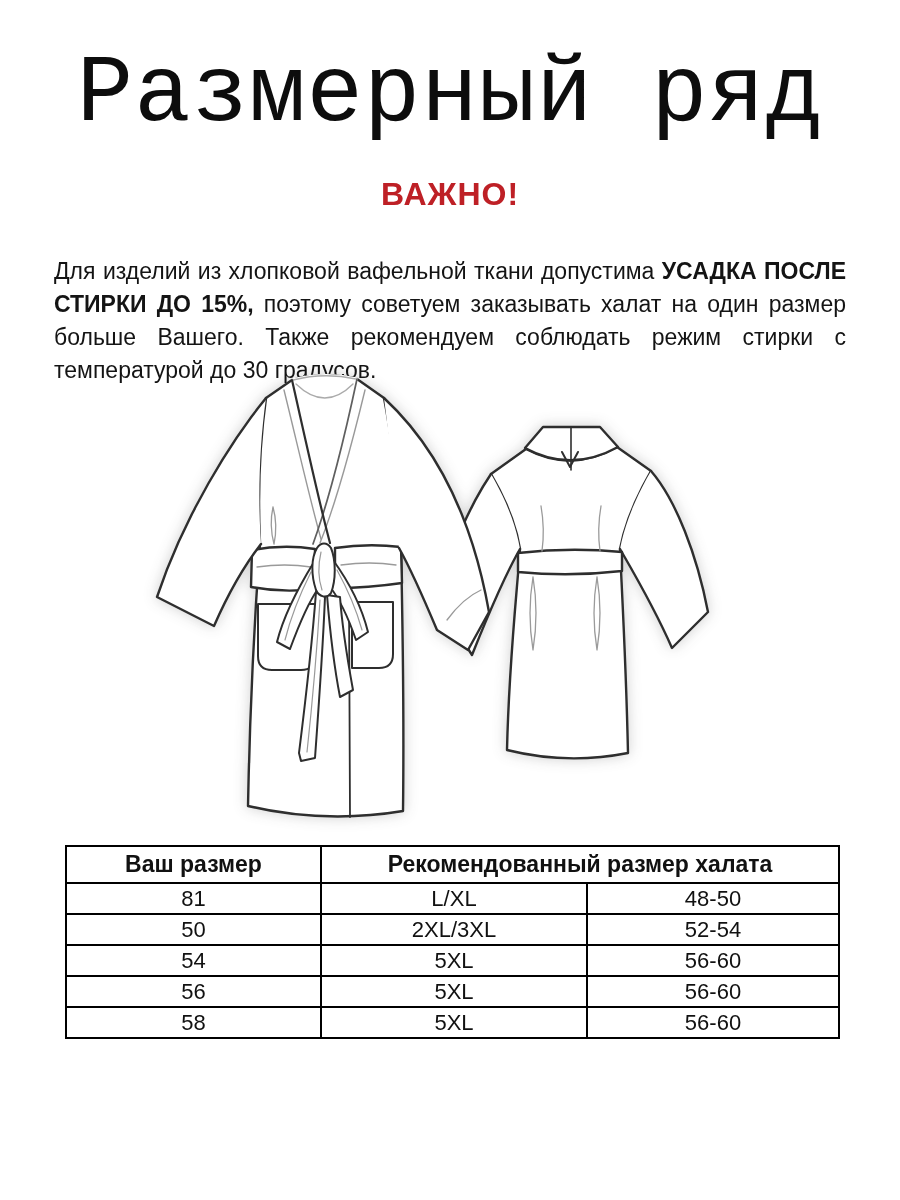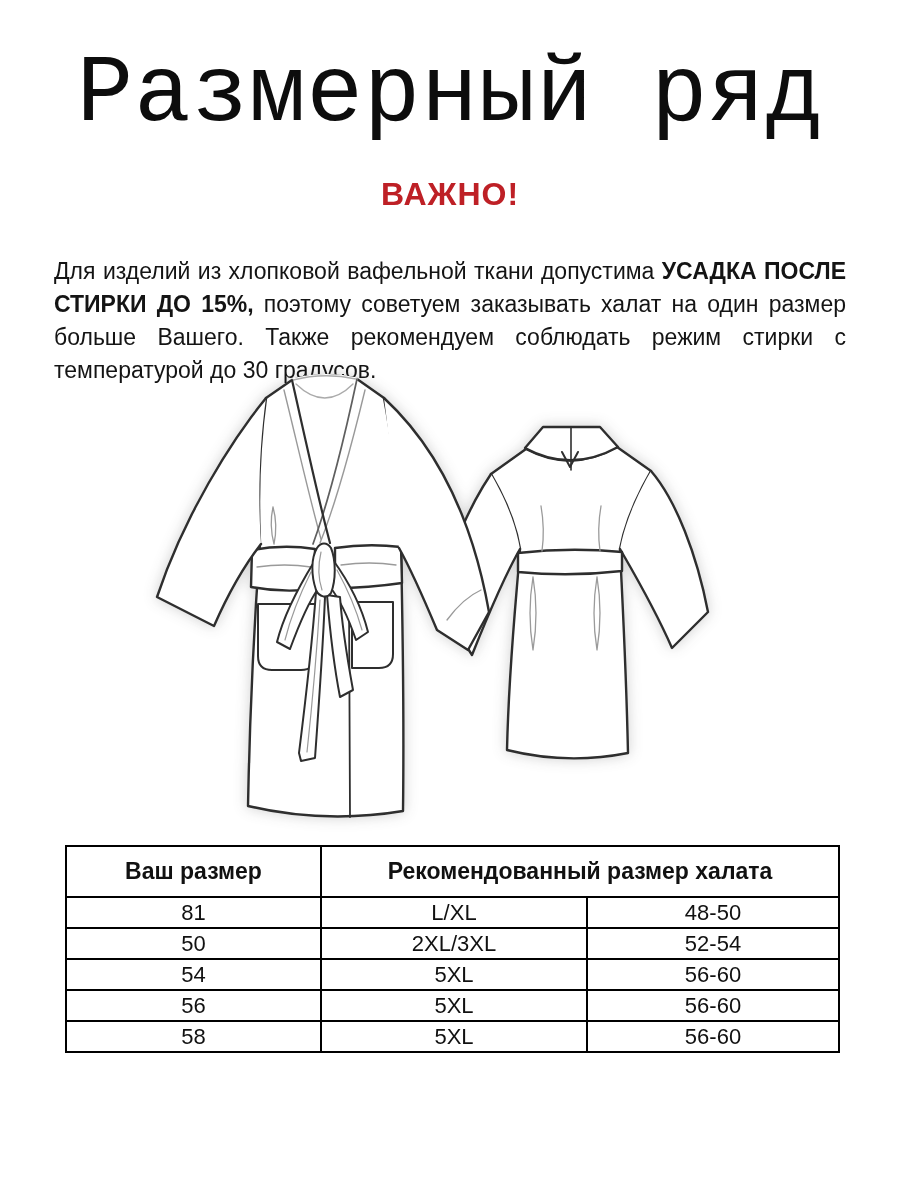--- a/index.html
+++ b/index.html
@@ -55,21 +55,21 @@
     border-collapse: collapse;
     table-layout: fixed;
   }
   .size-table th, .size-table td {
     border: 2px solid #000000;
     text-align: center;
     vertical-align: middle;
     font-size: 22px;
     color: #111111;
   }
-  .size-table th { height: 51px; font-size: 23px; font-weight: 700; }
+  .size-table th { height: 37px; font-size: 23px; font-weight: 700; }
   .size-table td { height: 31px; font-weight: 400; }
   .col-1 { width: 255px; }
   .col-2 { width: 266px; }
   .col-3 { width: 252px; }
 </style>
 </head>
 <body>
 
 <div class="page">
 

